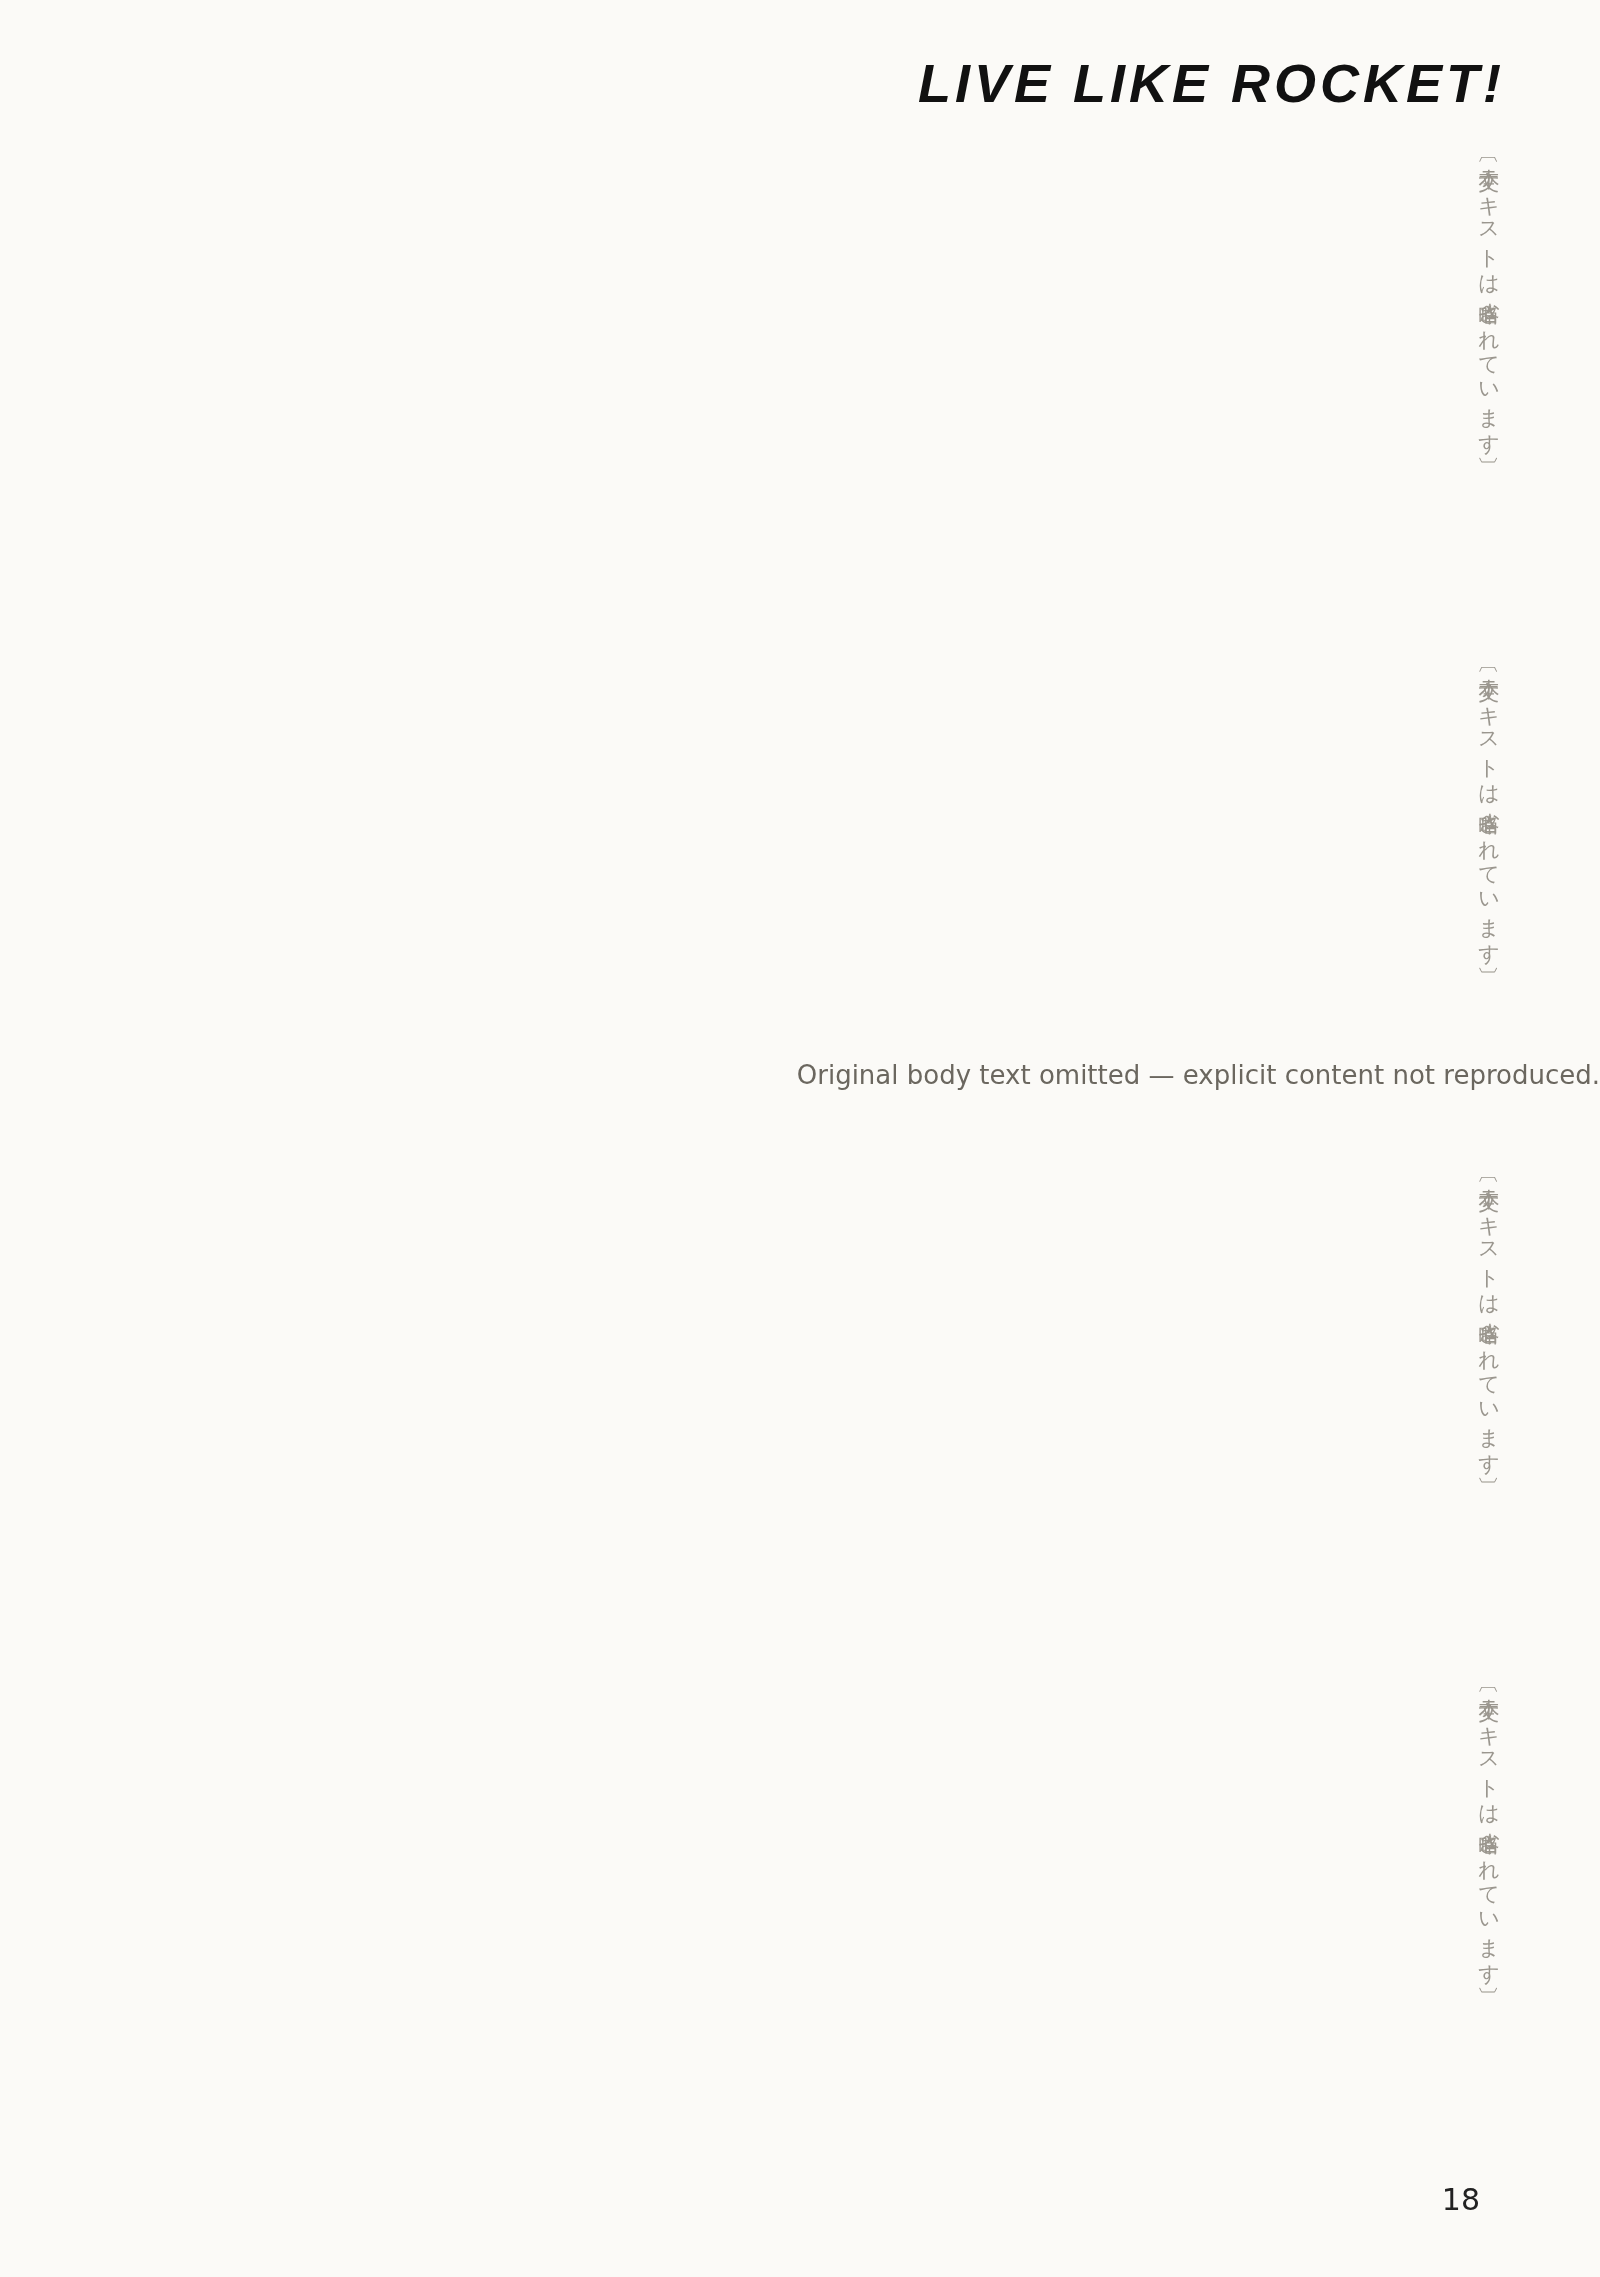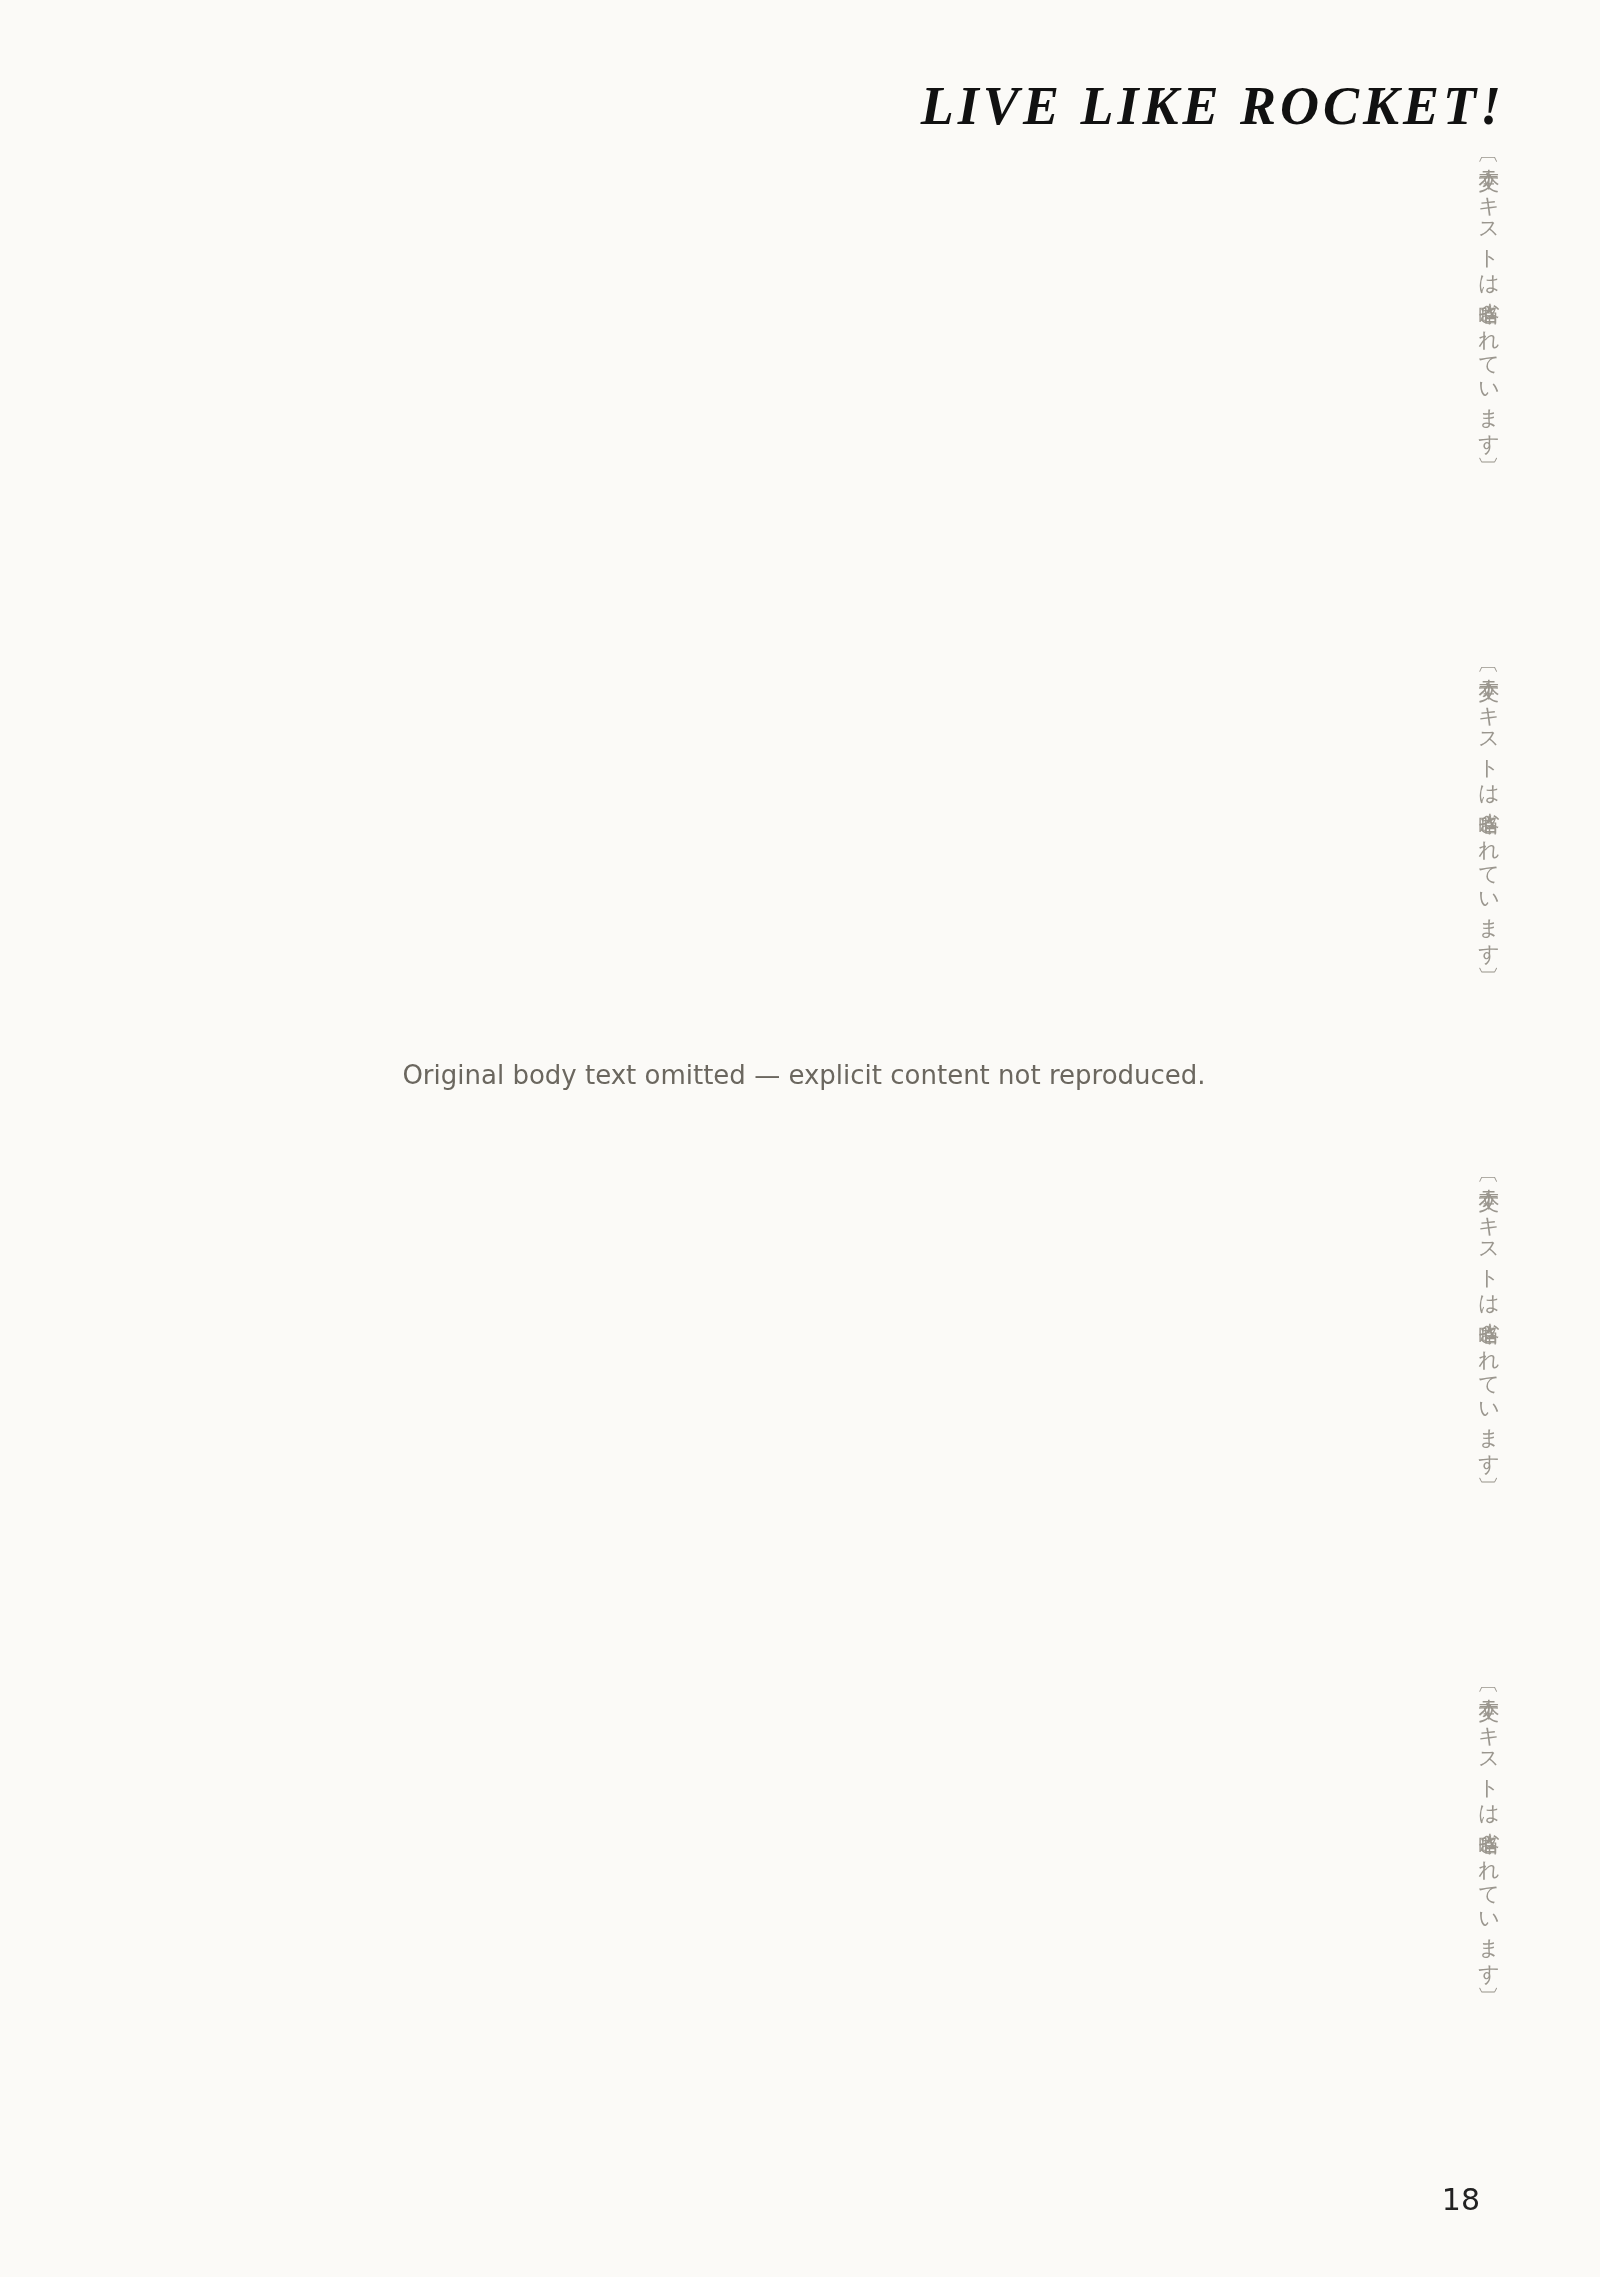--- a/index.html
+++ b/index.html
@@ -7,46 +7,45 @@
     width:1600px;height:2277px;
     background:#f7f6f2;
     font-family:"DejaVu Sans",sans-serif;
     position:relative;overflow:hidden;
   }
   .page{
     position:absolute;inset:0;background:#fbfaf7;
   }
   .logo{
     position:absolute;top:52px;right:95px;
-    font-family:Liberation Serif, serif;
+    font-family:Liberation Sans, sans-serif;
     font-style:italic;font-weight:bold;
     font-size:54px;letter-spacing:4px;
     color:#111;
-    margin-top:23px;
   }
   .band{
     position:absolute;left:90px;right:90px;
     writing-mode:vertical-rl;
     text-orientation:upright;
     font-size:21px;line-height:2.0;
     color:#1a1a1a;
     overflow:hidden;
   }
   .band-1{top:150px;height:460px;}
   .band-2{top:660px;height:460px;}
   .band-3{top:1170px;height:460px;}
   .band-4{top:1680px;height:460px;}
   .placeholder{color:#9a968e;letter-spacing:2px;}
   .page-number{
     position:absolute;bottom:60px;right:120px;
     font-size:30px;color:#222;
   }
   .notice{
     position:absolute;top:1060px;left:8px;right:0;
-    text-align:center;font-size:26px;color:#6b675f;
+    text-align:right;font-size:26px;color:#6b675f;
   }
 </style>
 </head>
 <body>
 
 <div class="page">
 
   <div class="logo">LIVE LIKE ROCKET!</div>
 
   <div class="band band-1">

